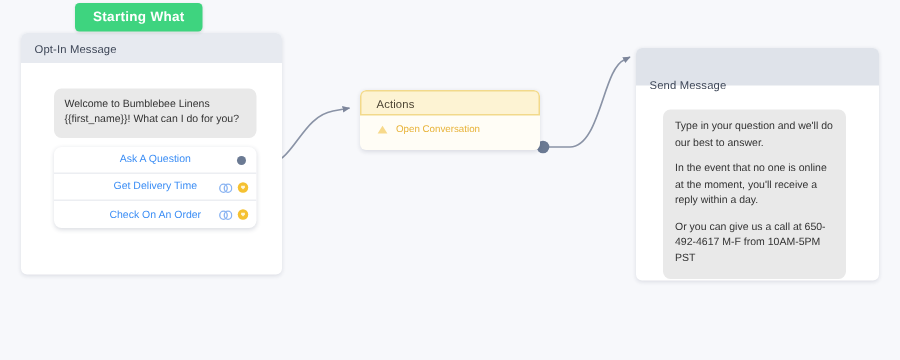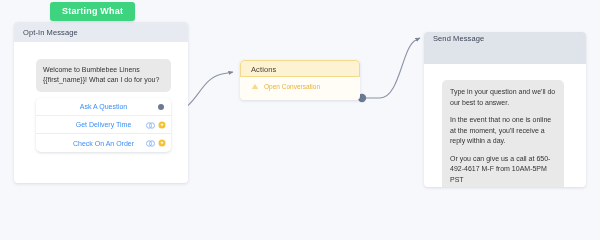--- a/index.html
+++ b/index.html
@@ -163,22 +163,22 @@
   
   #node-send {
     left: 424px;
     top: 32px;
     width: 162px;
     height: 155px;
   }
   #node-send .node-header {
     background: #dfe3ea;
     color: #3d4657;
-    height: 32px;
-    padding-top: 2px;
+    height: 19px;
+    padding-top: 20px;
   }
   .send-bubble {
     margin: 16px 22px 0 18px;
     background: #e9e9e9;
     color: #333333;
     font-size: 7px;
     line-height: 1.5;
     border-radius: 5px;
     padding: 7px 8px 8px 8px;
     box-sizing: border-box;

